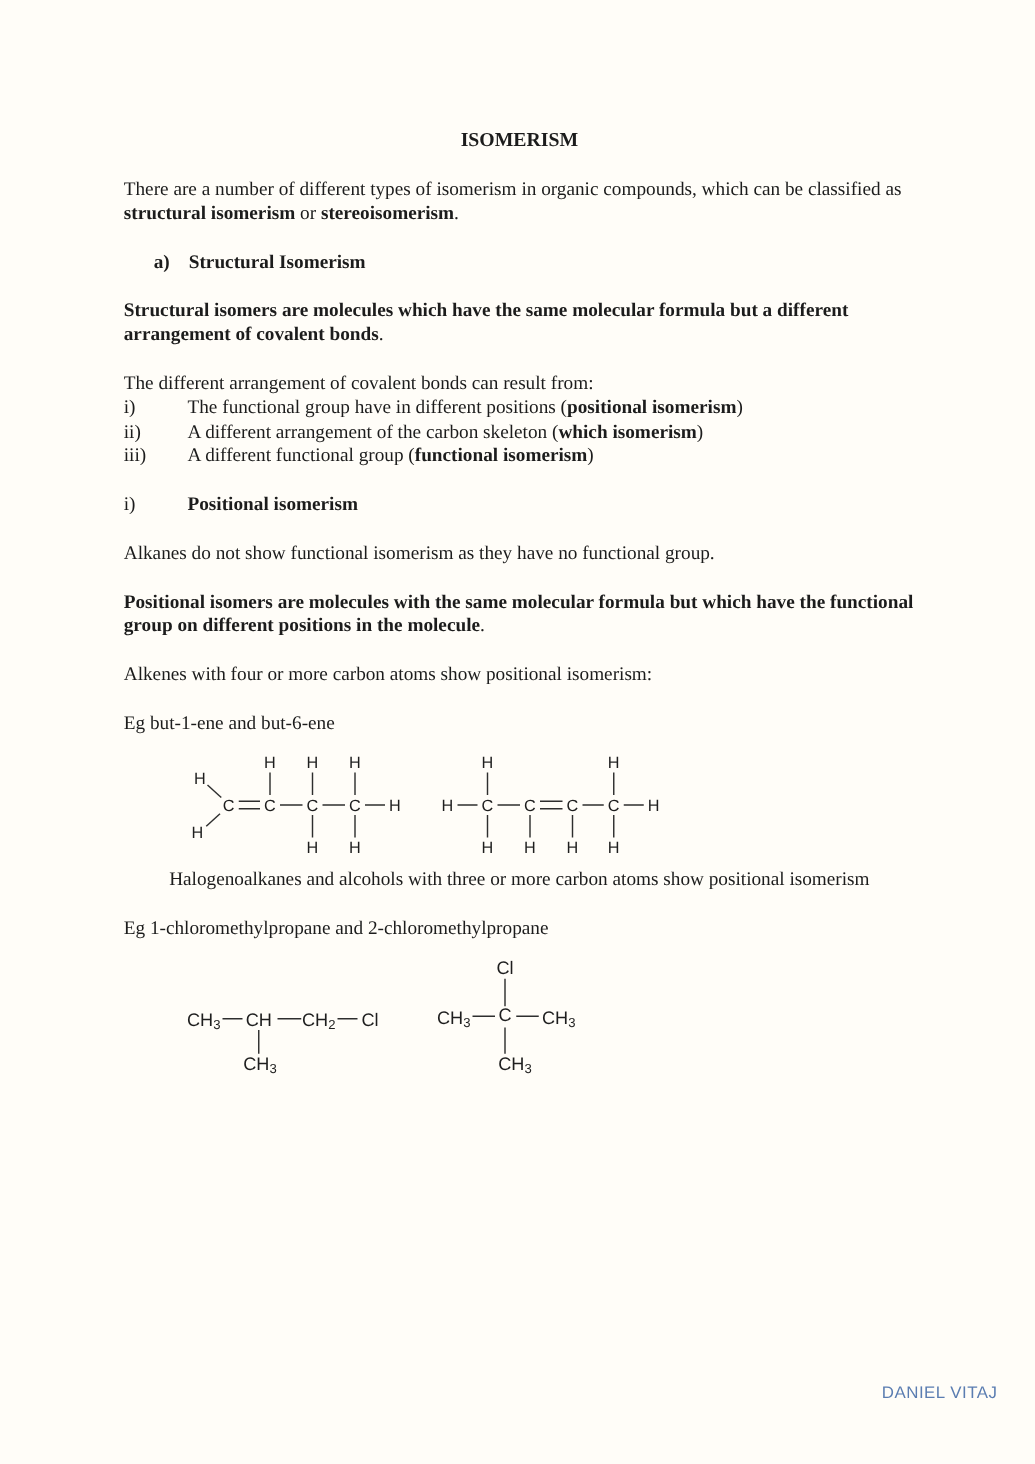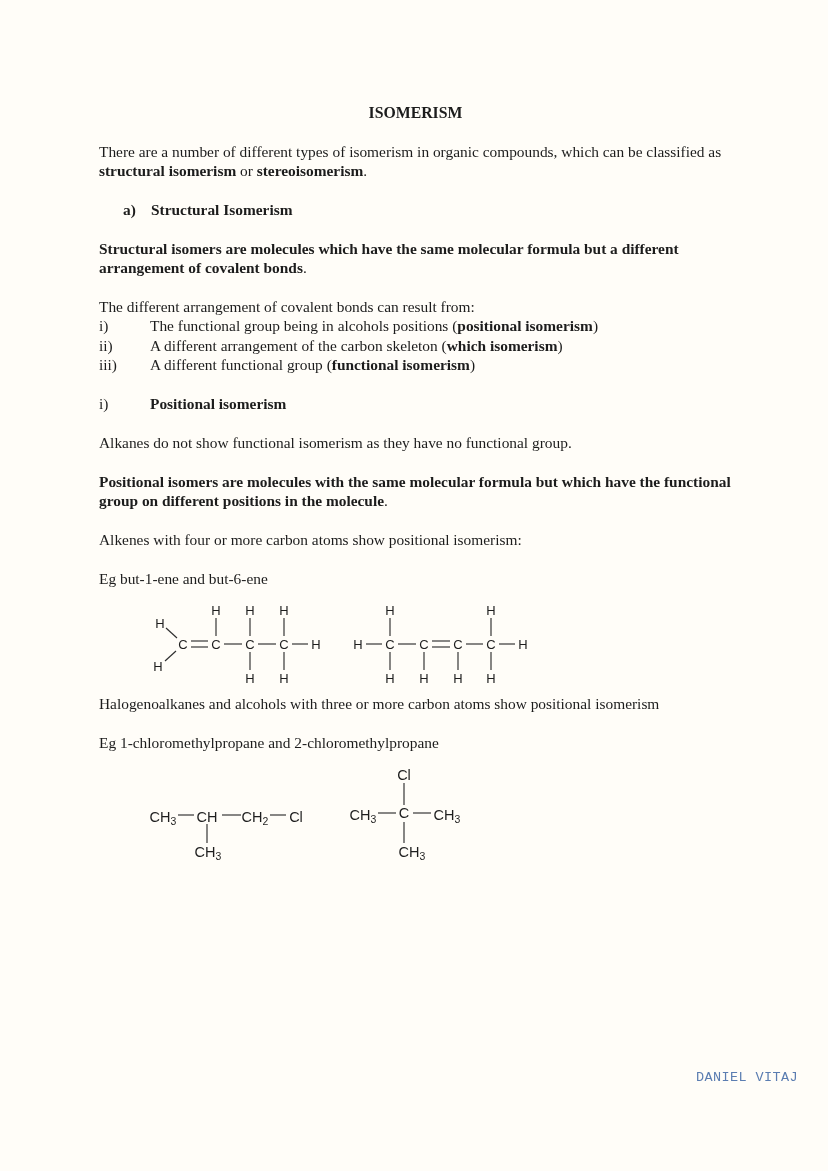--- a/index.html
+++ b/index.html
@@ -61,23 +61,23 @@
   .heading-i .h-text { font-weight: bold; }
   .structs-row {
     display: flex;
     align-items: flex-start;
   }
   .structs-row.row1 { margin-top: 2px; margin-bottom: 0; }
   .structs-row.row2 { margin-top: 8px; }
   .struct-svg { display: block; }
   .footer {
     position: absolute;
-    top: 1068px;
+    top: 1104px;
     right: 30px;
-    font-family: Liberation Mono, monospace;
+    font-family: Liberation Sans, sans-serif;
     font-size: 13.5px;
     letter-spacing: 0.4px;
     font-weight: normal;
   }
 </style>
 </head>
 <body>
 
 <div class="page">
   <div class="content">
@@ -92,21 +92,21 @@
       <span>Structural Isomerism</span>
     </div>
 
     <p><span class="bold">Structural isomers are molecules which have the same molecular formula but a different arrangement of covalent bonds</span><span>.</span></p>
 
     <p class="no-gap">The different arrangement of covalent bonds can result from:</p>
 
     <div class="list-block">
       <div class="list-row">
         <span class="marker">i)</span>
-        <span class="list-text"><span>The functional group being in alcohols positions (</span><span class="bold">positional isomerism</span><span>)</span></span>
+        <span class="list-text"><span>The functional group have in different positions (</span><span class="bold">positional isomerism</span><span>)</span></span>
       </div>
       <div class="list-row">
         <span class="marker">ii)</span>
         <span class="list-text"><span>A different arrangement of the carbon skeleton (</span><span class="bold">which isomerism</span><span>)</span></span>
       </div>
       <div class="list-row">
         <span class="marker">iii)</span>
         <span class="list-text"><span>A different functional group (</span><span class="bold">functional isomerism</span><span>)</span></span>
       </div>
     </div>
@@ -172,21 +172,21 @@
           <text x="183" y="54" text-anchor="middle" dominant-baseline="central" fill="#1e1e1e" font-family="&quot;Liberation Sans&quot;, sans-serif" font-size="13">H</text>
           <text x="50" y="20" text-anchor="middle" dominant-baseline="central" fill="#1e1e1e" font-family="&quot;Liberation Sans&quot;, sans-serif" font-size="13">H</text>
           <text x="50" y="88" text-anchor="middle" dominant-baseline="central" fill="#1e1e1e" font-family="&quot;Liberation Sans&quot;, sans-serif" font-size="13">H</text>
           <text x="84" y="88" text-anchor="middle" dominant-baseline="central" fill="#1e1e1e" font-family="&quot;Liberation Sans&quot;, sans-serif" font-size="13">H</text>
           <text x="118" y="88" text-anchor="middle" dominant-baseline="central" fill="#1e1e1e" font-family="&quot;Liberation Sans&quot;, sans-serif" font-size="13">H</text>
           <text x="151" y="20" text-anchor="middle" dominant-baseline="central" fill="#1e1e1e" font-family="&quot;Liberation Sans&quot;, sans-serif" font-size="13">H</text>
           <text x="151" y="88" text-anchor="middle" dominant-baseline="central" fill="#1e1e1e" font-family="&quot;Liberation Sans&quot;, sans-serif" font-size="13">H</text>
         </svg>
     </div>
 
-    <p class="no-gap" style="margin-top:4px; margin-bottom:19.4px;">Halogenoalkanes and alcohols with three or more carbon atoms show positional isomerism</p>
+    <p class="no-gap" style="margin-top:4px; margin-bottom:19.4px;text-align:center;">Halogenoalkanes and alcohols with three or more carbon atoms show positional isomerism</p>
 
     <p class="no-gap">Eg 1-chloromethylpropane and 2-chloromethylpropane</p>
 
     <div class="structs-row row2">
       <svg class="struct-svg" style="margin-left:31px" width="200" height="105" viewBox="0 0 200 105">
           <line x1="48" y1="55" x2="64" y2="55" stroke="#2e2e2e" stroke-width="1.15"></line>
           <line x1="92" y1="55" x2="111" y2="55" stroke="#2e2e2e" stroke-width="1.15"></line>
           <line x1="140" y1="55" x2="156" y2="55" stroke="#2e2e2e" stroke-width="1.15"></line>
           <line x1="77" y1="64" x2="77" y2="83" stroke="#2e2e2e" stroke-width="1.15"></line>
           <text x="33" y="57" text-anchor="middle" dominant-baseline="central" fill="#1e1e1e" font-family="&quot;Liberation Sans&quot;, sans-serif" font-size="14.5">CH<tspan dy="3.5" font-size="10.44">3</tspan></text>

